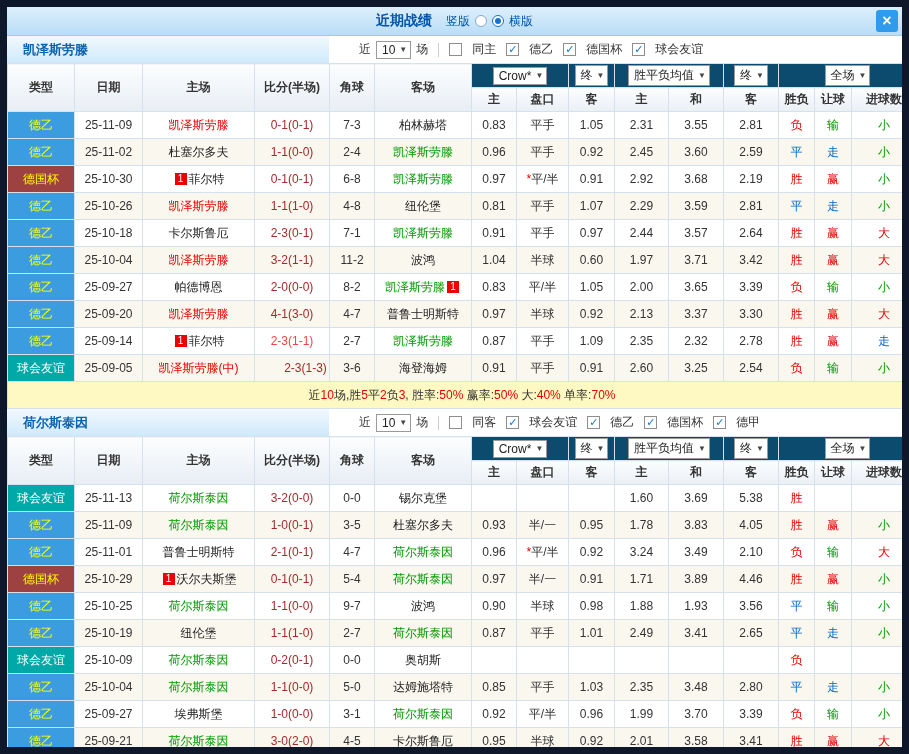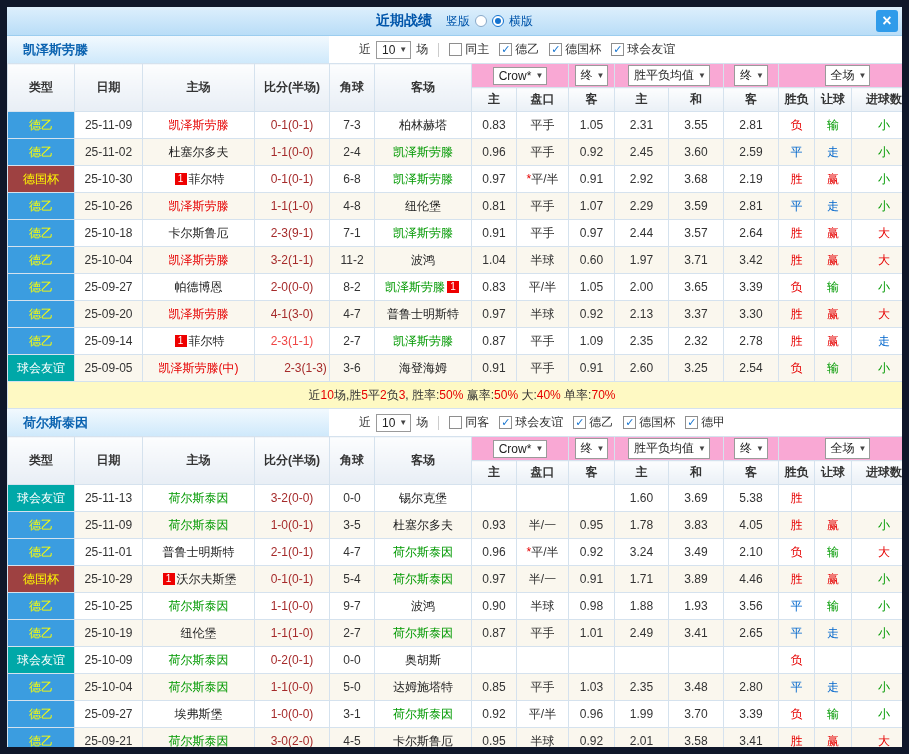--- a/index.html
+++ b/index.html
@@ -14,34 +14,34 @@
   .radio.sel{border-color:#1473cf;}
   .radio.sel::after{content:"";position:absolute;left:2px;top:2px;right:2px;bottom:2px;border-radius:50%;background:#1473cf;}
   .close-btn{position:absolute;right:4px;top:3px;width:22px;height:22px;background:#2f9bea;color:#fff;font-size:16px;font-weight:bold;line-height:22px;text-align:center;border-radius:3px;cursor:pointer;}
 
   
   .team-row{height:27px;display:flex;align-items:stretch;}
   .team-name{flex:0 0 322px;background:linear-gradient(#f2f9fe,#cfe9fb);font-weight:bold;font-size:13px;color:#0a62b0;line-height:27px;padding-left:16px;box-sizing:border-box;white-space:nowrap;overflow:hidden;}
   .filters{flex:1;display:flex;align-items:center;gap:5px;padding-left:30px;font-size:12px;color:#333;background:#fff;}
   .vsep{width:1px;height:14px;background:#ccc;margin:0 5px;}
   .filter-list{display:inline-flex;align-items:center;}
-  .chk{display:inline-flex;align-items:center;gap:3px;margin-right:10px;cursor:pointer;font-size:12px;color:#333;white-space:nowrap;}
+  .chk{display:inline-flex;align-items:center;gap:10px;margin-right:10px;cursor:pointer;font-size:12px;color:#333;white-space:nowrap;}
   .box{width:13px;height:13px;border:1px solid #8e8e8e;background:#fff;display:inline-flex;align-items:center;justify-content:center;font-size:11px;font-weight:bold;color:#1473cf;box-sizing:border-box;}
 
   
   .select{display:inline-flex;align-items:center;border:1px solid #9a9a9a;background:#fff;padding:1px 3px 1px 5px;font-size:12px;gap:4px;color:#222;cursor:pointer;white-space:nowrap;}
   .select .arr{font-size:8px;color:#444;}
 
   
   .grid{border-collapse:collapse;table-layout:fixed;width:909px;}
   .grid td,.grid th{border:1px solid #d5e2ee;text-align:center;white-space:nowrap;overflow:hidden;font-size:12px;color:#333;padding:0 1px;}
   thead tr{height:24px;}
   thead .lbl{background:linear-gradient(#fcfdfe,#e8eef5);font-weight:bold;color:#333;}
   thead .sub{background:linear-gradient(#fcfdfe,#eaf0f6);font-weight:bold;color:#333;}
-  thead .dd{background:#f9a8d4;}
+  thead .dd{background:#0c4a6e;}
   tbody tr{height:27px;}
   tbody tr:nth-child(even){background:#faf7ee;}
   tfoot tr{height:27px;}
   .summary{text-align:center;background:#fef9c3;}
   .badge{display:inline-block;width:12px;height:12px;line-height:12px;background:#ee0000;color:#fff;font-size:10px;text-align:center;margin:0 2px;vertical-align:1px;}
 </style>
 </head>
 <body>
 
 <div class="popup">
@@ -213,21 +213,21 @@
             <td>3.59</td>
             <td>2.81</td>
             <td style="color: rgb(0, 102, 204);">平</td>
             <td style="color: rgb(0, 102, 204);">走</td>
             <td style="color: rgb(0, 153, 0);">小</td>
           </tr>
           <tr>
             <td style="background: rgb(59, 157, 224); color: rgb(255, 255, 0);">德乙</td>
             <td>25-10-18</td>
             <td style="color: rgb(34, 34, 34);">卡尔斯鲁厄</td>
-            <td style="color: rgb(165, 42, 42);">2-3(9-1)</td>
+            <td style="color: rgb(165, 42, 42);">2-3(0-1)</td>
             <td>7-1</td>
             <td style="color: rgb(0, 153, 0);">凯泽斯劳滕</td>
             <td>0.91</td>
             <td>平手</td>
             <td>0.97</td>
             <td>2.44</td>
             <td>3.57</td>
             <td>2.64</td>
             <td style="color: rgb(230, 0, 0);">胜</td>
             <td style="color: rgb(230, 0, 0);">赢</td>

